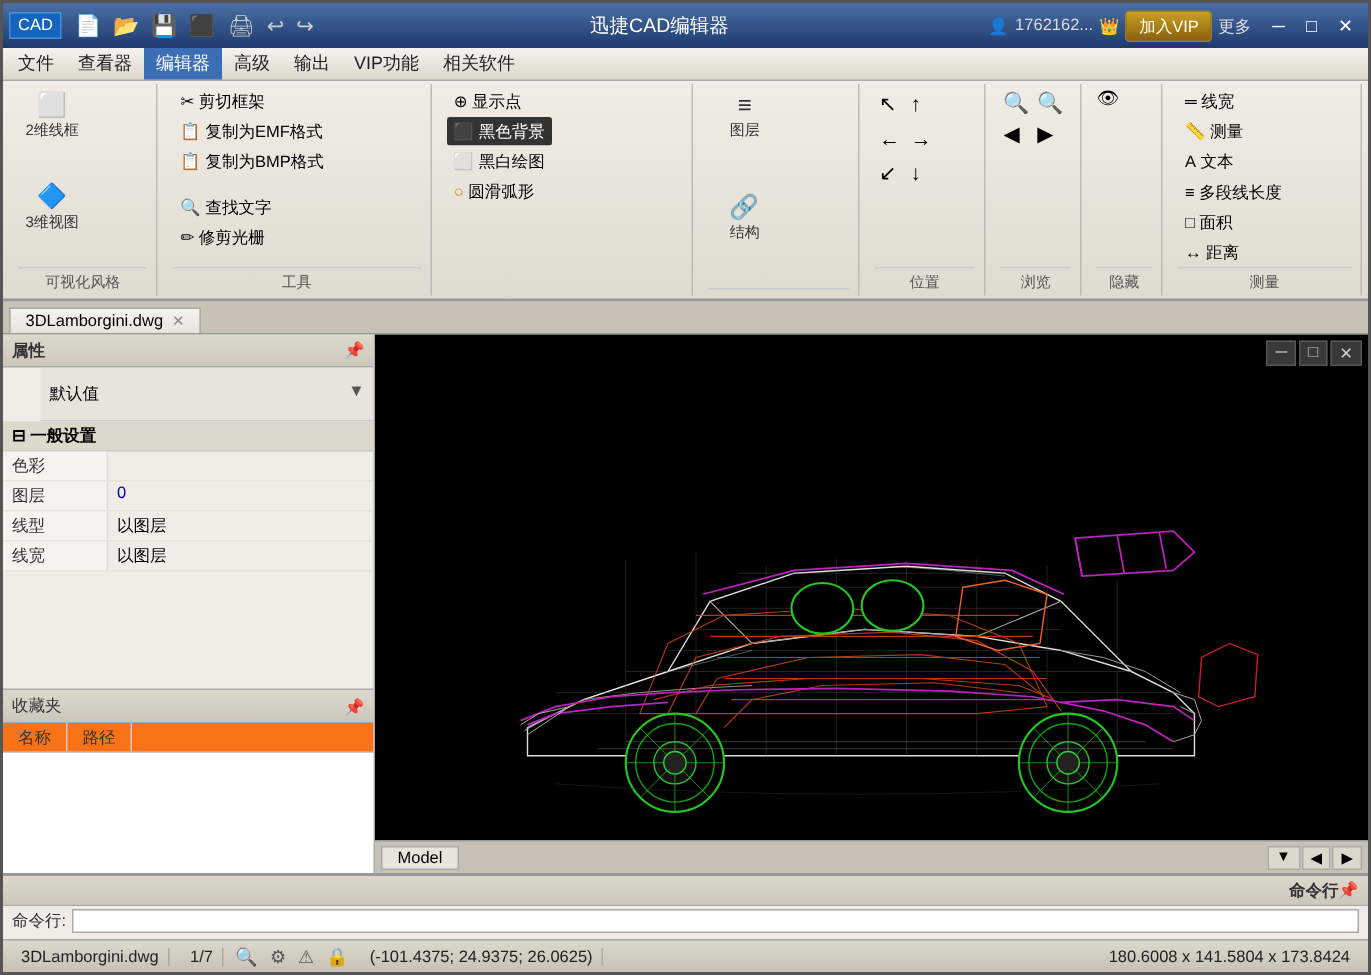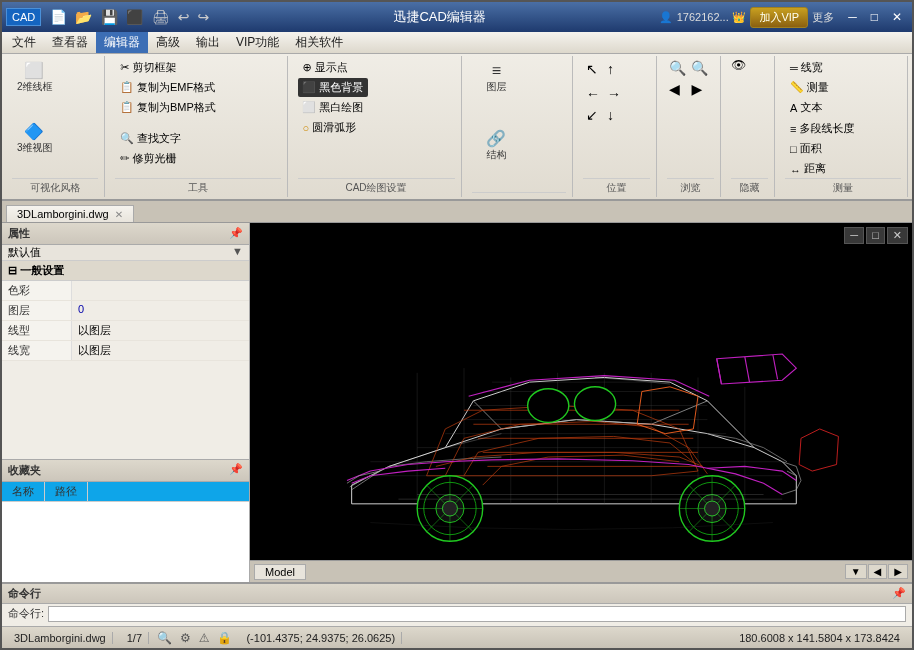--- a/index.html
+++ b/index.html
@@ -41,49 +41,49 @@
     #doc-tabs { background: #c8c2b6; height: 22px; display: flex; align-items: flex-end; padding-left: 4px; border-bottom: 1px solid #999; }
     .doc-tab { background: linear-gradient(to bottom, #f5f3ee, #e8e4dc); border: 1px solid #aaa; border-bottom: none; padding: 2px 10px; font-size: 11px; cursor: pointer; display: flex; align-items: center; gap: 6px; margin-right: 2px; }
     .doc-tab .close-x { color: #888; font-size: 10px; cursor: pointer; }
 
     
     #left-panel { width: 248px; background: #f0ede6; border-right: 1px solid #aaa; display: flex; flex-direction: column; overflow: hidden; }
     .panel-header { background: linear-gradient(to bottom, #ddd8cc, #ccc6bb); padding: 3px 6px; font-size: 11px; font-weight: bold; color: #333; display: flex; justify-content: space-between; align-items: center; border-bottom: 1px solid #aaa; }
     .panel-header .pin-icon { cursor: pointer; color: #666; }
 
     .props-panel { flex: 1; overflow-y: auto; font-size: 11px; }
-    .props-title { padding: 0 6px; background: #e8e4dc; border-bottom: 1px solid #ccc; display: flex; justify-content: space-between; align-items: flex-start; }
+    .props-title { padding: 10px 6px; background: #e8e4dc; border-bottom: 1px solid #ccc; display: flex; justify-content: space-between; align-items: flex-start; margin-left: 25px; }
     .props-dropdown { color: #555; cursor: pointer; }
 
     .props-section-header { background: #ddd8cc; padding: 2px 6px; font-weight: bold; display: flex; align-items: center; gap: 3px; cursor: pointer; border-bottom: 1px solid #ccc; }
     .props-row { display: flex; border-bottom: 1px solid #e8e4dc; }
     .props-label { width: 70px; padding: 2px 6px; color: #333; background: #f5f3ee; border-right: 1px solid #ddd; flex-shrink: 0; }
     .props-value { padding: 2px 6px; color: #00a; flex: 1; }
     .props-value.black { color: #000; }
 
     .favorites-panel { border-top: 1px solid #aaa; }
-    .fav-header { background: linear-gradient(to bottom, #ddd8cc, #ccc6bb); padding: 3px 6px; font-size: 11px; font-weight: bold; color: #333; display: flex; justify-content: space-between; align-items: flex-start; border-bottom: 1px solid #aaa; }
-    .fav-cols { display: flex; background: #0ea5e9; border-bottom: 1px solid #ccc; }
+    .fav-header { background: linear-gradient(to bottom, #ddd8cc, #ccc6bb); padding: 3px 6px; font-size: 11px; font-weight: normal; color: #333; display: flex; justify-content: space-between; align-items: flex-end; border-bottom: 1px solid #aaa; }
+    .fav-cols { display: flex; background: #f97316; border-bottom: 1px solid #ccc; }
     .fav-col { padding: 2px 10px; font-size: 11px; color: #333; border-right: 1px solid #ccc; }
 
     
     #canvas-area { flex: 1; background: #111; position: relative; overflow: hidden; display: flex; flex-direction: column; }
     #cad-canvas { flex: 1; background: #000; position: relative; overflow: hidden; }
     #canvas-controls { position: absolute; top: 4px; right: 4px; display: flex; gap: 2px; }
     #canvas-controls span { background: rgba(80,80,80,0.7); color: #ccc; padding: 1px 5px; cursor: pointer; font-size: 11px; border: 1px solid #555; }
 
     
     #canvas-bottom { background: #c8c2b6; height: 22px; display: flex; align-items: center; padding: 0 4px; border-top: 1px solid #999; }
     .model-tab { background: #e8e4dc; border: 1px solid #aaa; padding: 1px 10px; font-size: 11px; cursor: pointer; }
     .scroll-btns { margin-left: auto; display: flex; gap: 1px; }
     .scroll-btn { background: #ddd8cc; border: 1px solid #aaa; padding: 1px 5px; font-size: 10px; cursor: pointer; }
 
     
     #command-area { background: #f0ede6; border-top: 2px solid #999; }
-    #command-header { background: linear-gradient(to bottom, #ddd8cc, #ccc6bb); padding: 2px 6px; font-size: 11px; font-weight: bold; color: #333; display: flex; justify-content: space-between; align-items: center; border-bottom: 1px solid #aaa; }
+    #command-header { background: linear-gradient(to bottom, #ddd8cc, #ccc6bb); padding: 2px 6px; font-size: 11px; font-weight: bold; color: #333; display: flex; justify-content: flex-end; align-items: center; border-bottom: 1px solid #aaa; }
     #command-output { padding: 4px 8px; font-size: 12px; color: #000; min-height: 60px; background: white; border: 1px inset; margin: 4px 6px 2px; }
     #command-input-row { display: flex; padding: 2px 6px 4px; gap: 4px; }
     #command-input-label { font-size: 11px; color: #333; }
     #command-input { flex: 1; border: 1px solid #aaa; padding: 1px 4px; font-size: 11px; background: white; }
 
     
     #statusbar { background: linear-gradient(to bottom, #ddd8cc, #c8c2b6); height: 22px; display: flex; align-items: center; padding: 0 6px; border-top: 1px solid #aaa; font-size: 11px; gap: 8px; color: #222; }
     .status-segment { padding: 0 6px; border-right: 1px solid #aaa; white-space: nowrap; }
     .status-segment:last-child { border-right: none; }
     .status-icon { font-size: 12px; color: #555; cursor: pointer; }
@@ -199,21 +199,20 @@
             <div class="small-btn">
               <span>⬜</span>
               <span>黑白绘图</span>
             </div>
             <div class="small-btn">
               <span style="color:#c80;">○</span>
               <span>圆滑弧形</span>
             </div>
           </div>
         </div>
-        <div class="ribbon-group-label">CAD绘图设置</div>
       </div>
 
       <div class="ribbon-group" style="min-width:70px;">
         <div class="ribbon-group-content">
           <div class="ribbon-btn large">
             <span class="ribbon-btn-icon">≡</span>
             <span class="ribbon-btn-text">图层</span>
           </div>
           <div class="ribbon-btn large">
             <span class="ribbon-btn-icon">🔗</span>

